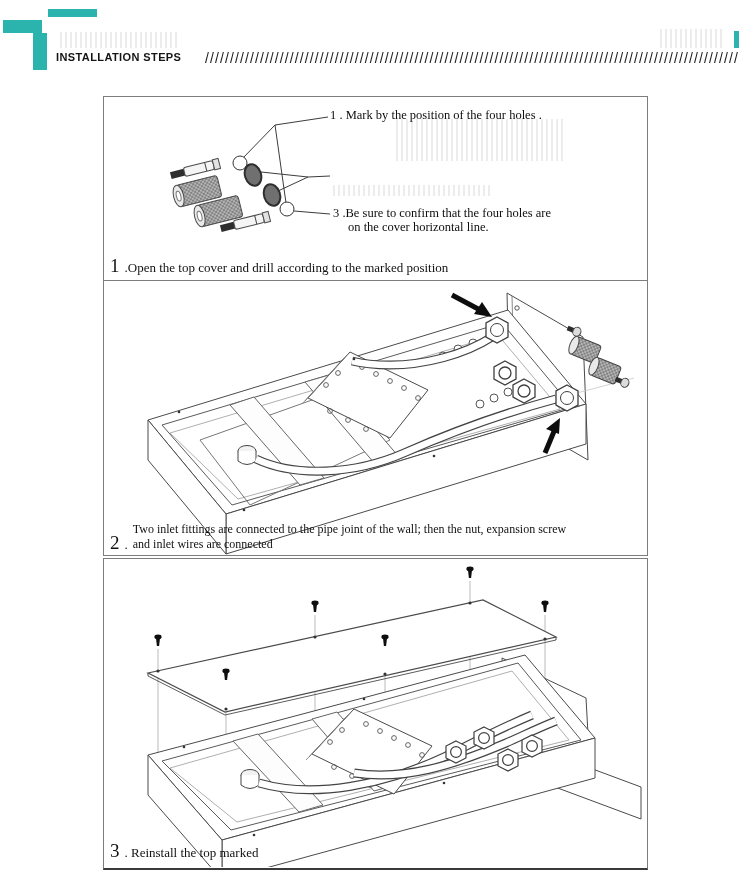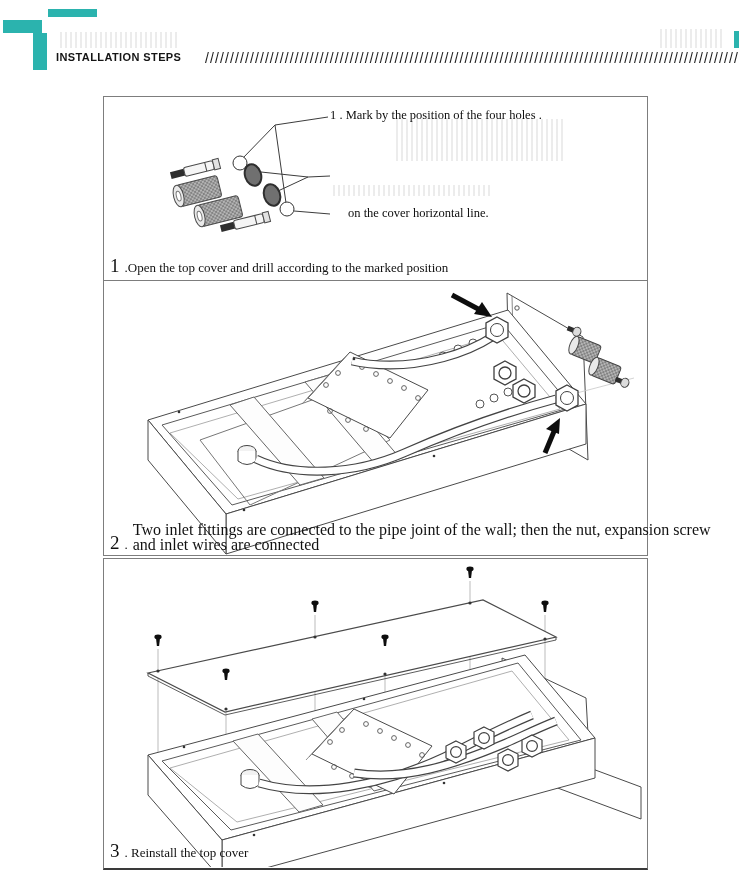--- a/index.html
+++ b/index.html
@@ -13,21 +13,21 @@
   .panel{position:absolute;left:103px;width:545px;background:#fff;border:1px solid #7d7d7d;box-sizing:border-box;}
   #panel1{top:96px;height:185px;}
   #panel2{top:280px;height:276px;}
   #panel3{top:558px;height:312px;border-bottom:2px solid #3a3a3a;}
   .ill{position:absolute;left:0;top:0;}
   .note{position:absolute;font-size:12.5px;line-height:14px;color:#0d0d0d;white-space:nowrap;}
   .cap{position:absolute;display:flex;align-items:flex-end;gap:5px;}
   .cap .num{font-size:19px;line-height:19px;}
   .cap .dot{font-size:13px;line-height:15px;}
   .cap .txt{font-size:13px;line-height:15px;white-space:nowrap;text-align:right;}
-  .cap .txt2{font-size:16px;line-height:15px;white-space:nowrap;}
+  .cap .txt2{font-size:12px;line-height:15px;white-space:nowrap;}
   .wm{position:absolute;background:repeating-linear-gradient(90deg,rgba(120,120,120,.14) 0 2px,rgba(0,0,0,0) 2px 5px);}
   svg{display:block;}
 </style>
 </head>
 <body>
 
 <div id="page">
 
   <div class="teal" style="left:48px;top:9px;width:49px;height:8px;background:#2BB3AE;"></div>
   <div class="teal" style="left:3px;top:20px;width:39px;height:13px;background:#2BB3AE;"></div>
@@ -87,20 +87,21 @@
       <g transform="translate(149,78) rotate(-18)">
         <ellipse rx="8" ry="11" fill="#707070" stroke="#2e2e2e" stroke-width="2"></ellipse>
       </g>
       <g transform="translate(168,98) rotate(-18)">
         <ellipse rx="8" ry="11" fill="#707070" stroke="#2e2e2e" stroke-width="2"></ellipse>
       </g>
       <circle cx="183" cy="112" r="7" fill="#fff" stroke="#333"></circle>
     </svg>
     <div class="note" style="left:226px;top:11px;">1 . Mark by the position of the four holes .</div>
     <div class="note" style="left:229px;top:109px;">
+      <div>3 .Be sure to confirm that the four holes are</div>
       <div style="padding-left:15px;">on the cover horizontal line.</div>
     </div>
     <div class="cap" style="left:6px;bottom:5px;">
       <span class="num">1</span>
       <span class="txt">.Open the top cover and drill according  to the marked position</span>
     </div>
   </div>
 
   <div class="panel" id="panel2">
     <svg class="ill" width="543" height="274" viewBox="0 0 543 274">
@@ -344,17 +345,17 @@
 
       <g fill="#333">
         <circle cx="80" cy="188" r="1.3"></circle>
           <circle cx="260" cy="140" r="1.3"></circle>
         <circle cx="150" cy="276" r="1.3"></circle>
           <circle cx="340" cy="224" r="1.3"></circle>
       </g>
     </svg>
     <div class="cap" style="left:6px;bottom:8px;">
       <span class="num">3</span>
-      <span class="txt">. Reinstall the top cover</span>
+      <span class="txt">. Reinstall the top marked</span>
     </div>
   </div>
 
 </div>
 
 </body></html>

